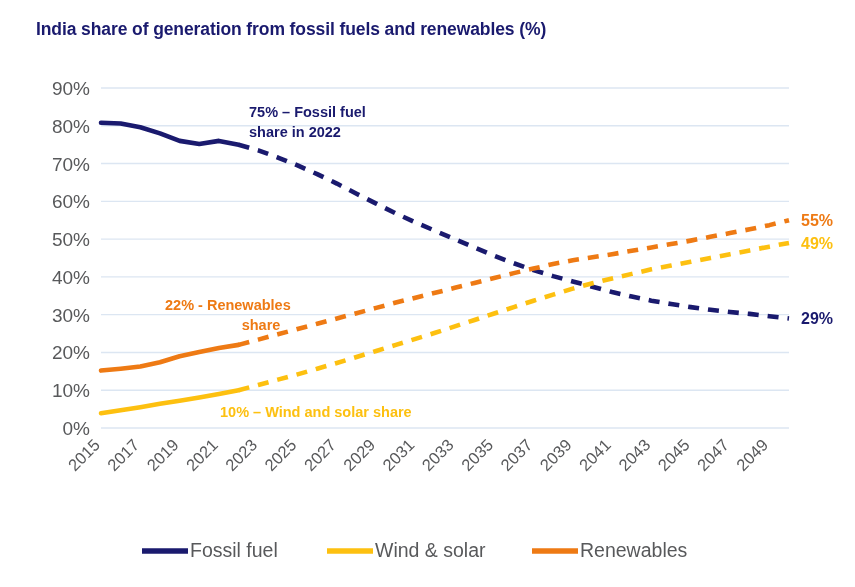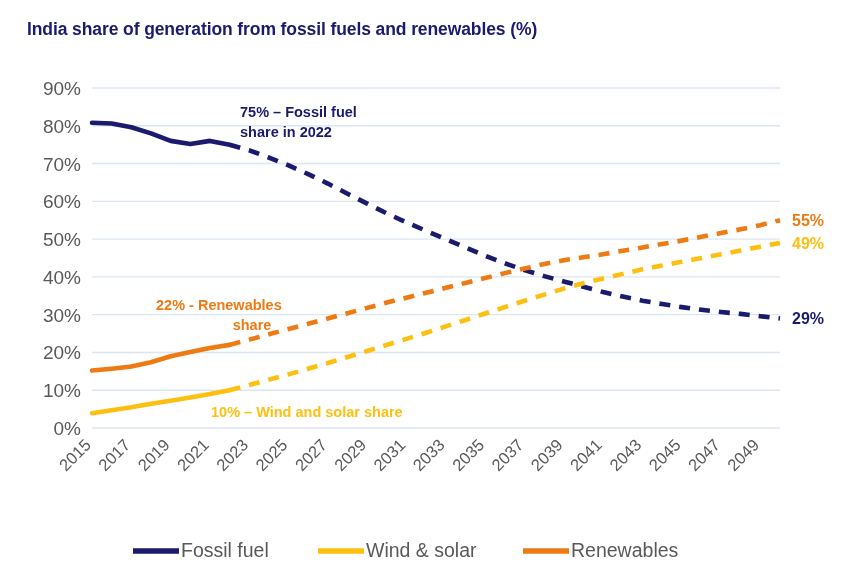--- a/index.html
+++ b/index.html
@@ -9,21 +9,21 @@
   }
   body {
     width: 855px;
     height: 587px;
     font-family: "Liberation Sans", sans-serif;
     overflow: hidden;
     position: relative;
   }
   #chart-root {
     position: absolute;
-    left: 0; top: 0;
+    left: 9px; top: 0;
     width: 696px;
     height: 587px;
     border-radius: 27px;
   }
   .chart-title {
     position: absolute;
     left: 27px;
     top: 19px;
     font-size: 17.5px;
     font-weight: bold;

